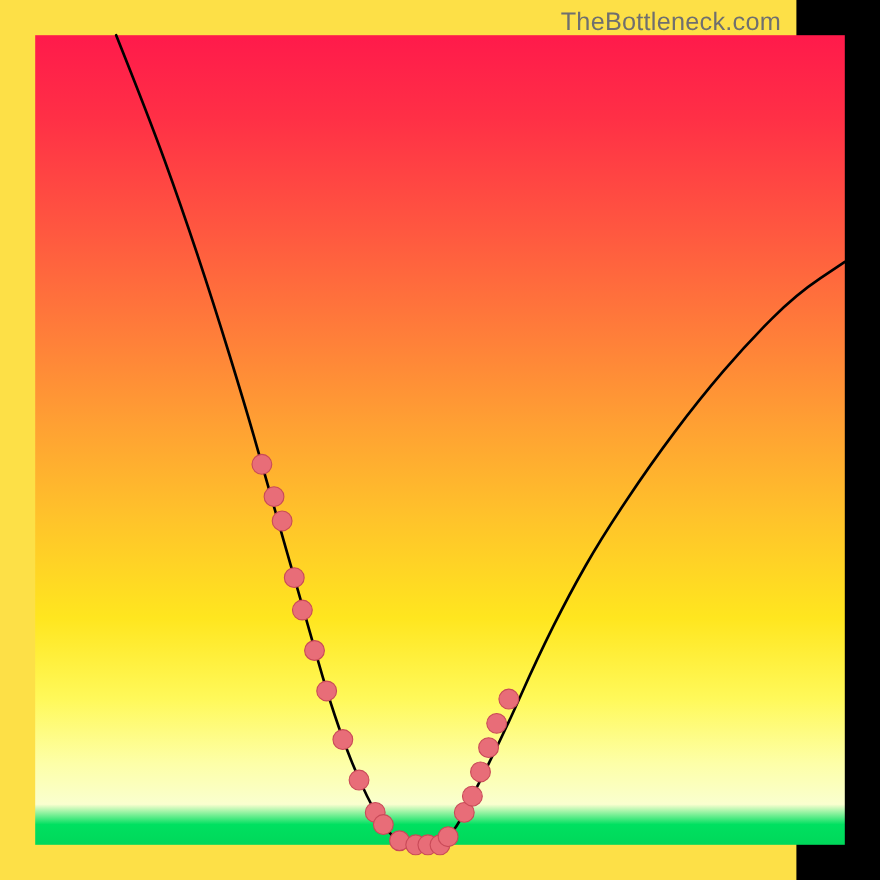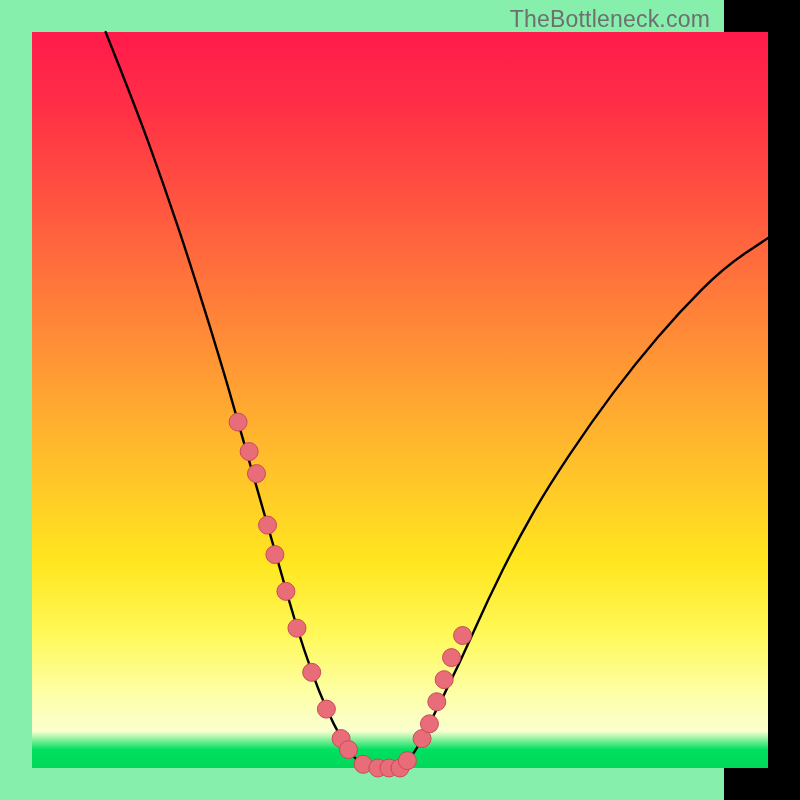--- a/index.html
+++ b/index.html
@@ -10,21 +10,21 @@
     overflow: hidden;
     background: #000;
     font-family: Arial, Helvetica, sans-serif;
   }
   .frame {
     position: absolute;
     left: 0;
     top: 0;
     width: 724px;
     height: 800px;
-    background: #86efac;
+    background: #fde047;
   }
   .plot {
     position: absolute;
     left: 32px;
     top: 32px;
     width: 736px;
     height: 736px;
     
     background: linear-gradient(
       to bottom,

